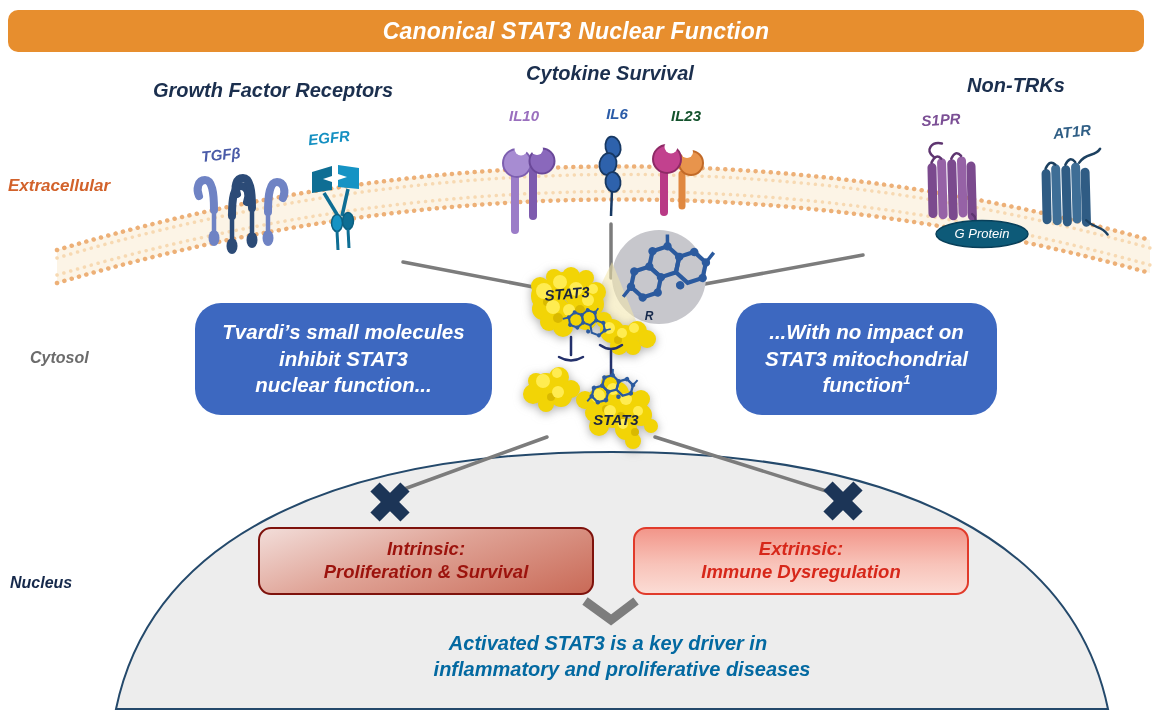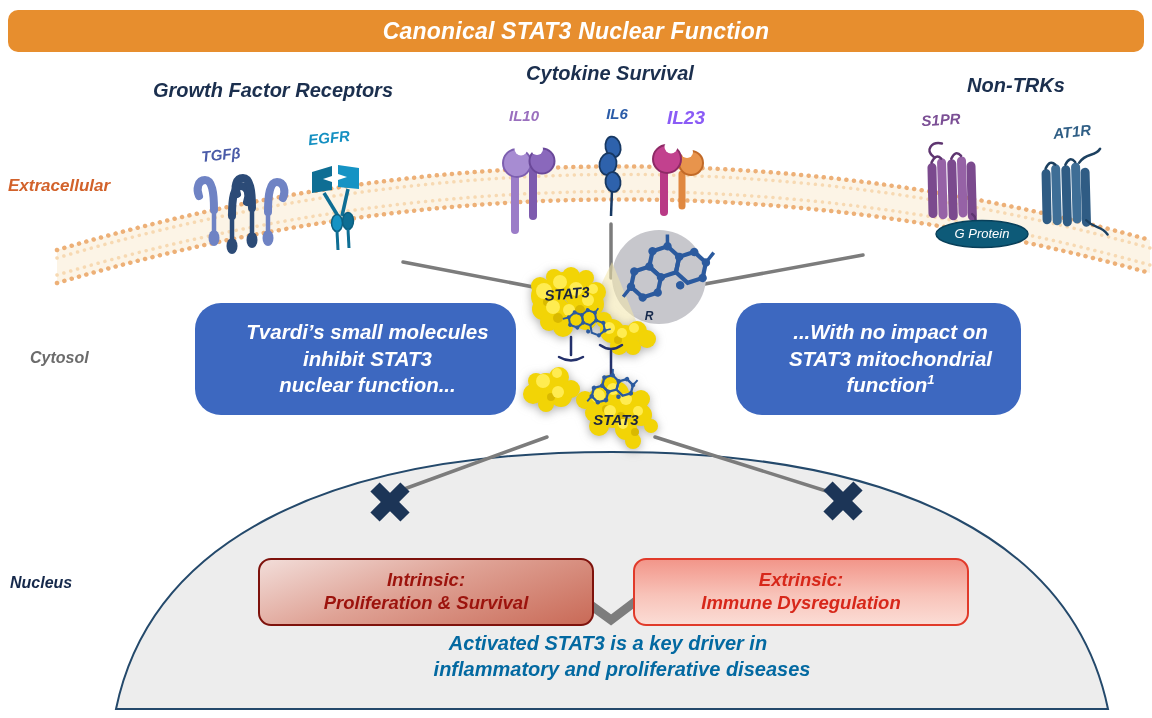--- a/index.html
+++ b/index.html
@@ -12,27 +12,27 @@
     position:absolute; left:8px; top:10px; width:1136px; height:42px;
     background:#E78E2E; border-radius:10px; display:flex; align-items:center; justify-content:center;
   }
   .hdr span { color:#ffffff; font-size:23px; font-weight:700; letter-spacing:.2px; }
   .lbl { position:absolute; transform:translateX(-50%); white-space:nowrap; font-weight:700; }
   .lbl-left { position:absolute; white-space:nowrap; font-weight:700; }
   .grp { color:#1B2F4E; font-size:20px; }
   .callout {
     position:absolute; background:#3D68C0; border-radius:26px; color:#ffffff;
     display:flex; flex-direction:column; align-items:center; justify-content:center;
-    font-weight:700; font-size:20.5px; line-height:1.3; text-align:center;padding-left:24px;
+    font-weight:700; font-size:20.5px; line-height:1.3; text-align:center;
   }
   .callout sup { font-size:13px; }
   .nbox {
     position:absolute; border-radius:13px; display:flex; flex-direction:column;
     align-items:center; justify-content:center; font-weight:700; font-size:18.5px;
-    line-height:1.22; text-align:center;margin-top:31px;
+    line-height:1.22; text-align:center;
   }
   .box-intrinsic {
     background:linear-gradient(160deg,#F2DDD9 0%,#DFA295 45%,#C96A57 100%);
     border:2.5px solid #7E120C; color:#9C130D;
   }
   .box-extrinsic {
     background:linear-gradient(180deg,#F2968A 0%,#F8C3B9 55%,#FBDCD5 100%);
     border:2.5px solid #E13A2A; color:#D7271A;
   }
   .footer-line { color:#0369a1; font-size:20px; }
@@ -284,21 +284,21 @@
 </div>
 
 <div class="lbl grp" style="left:273px; top:79px;">Growth Factor Receptors</div>
 <div class="lbl grp" style="left:610px; top:62px;">Cytokine Survival</div>
 <div class="lbl grp" style="left:1016px; top:74px;">Non-TRKs</div>
 
 <div class="lbl" style="left:221px; top:146px; font-size:15px; color:#4A5BA8; transform:translateX(-50%) rotate(-6deg);">TGFβ</div>
 <div class="lbl" style="left:329px; top:129px; font-size:15px; color:#1590C2; transform:translateX(-50%) rotate(-6deg);">EGFR</div>
 <div class="lbl" style="left:524px; top:107px; font-size:15px; color:#9A6FBE;">IL10</div>
 <div class="lbl" style="left:610px; top:105px; font-size:15px; color:#2B5CA8;margin-left:7px;">IL6</div>
-<div class="lbl" style="left:686px; top:107px; font-size:19px; color:#8b5cf6;text-align:center;">IL23</div>
+<div class="lbl" style="left:686px; top:107px; font-size:15px; color:#14532d;text-align:center;">IL23</div>
 <div class="lbl" style="left:941px; top:111px; font-size:15px; color:#7B4F95; transform:translateX(-50%) rotate(-4deg);">S1PR</div>
 <div class="lbl" style="left:1072px; top:123px; font-size:15px; color:#2F5E85; transform:translateX(-50%) rotate(-6deg);">AT1R</div>
 
 <div class="lbl-left" style="left:8px; top:176px; font-size:17px; color:#D2622B;">Extracellular</div>
 <div class="lbl-left" style="left:30px; top:349px; font-size:16px; color:#6B6B6B;">Cytosol</div>
 <div class="lbl-left" style="left:10px; top:574px; font-size:16px; color:#16294B;">Nucleus</div>
 
 <div class="lbl" style="left:982px; top:226px; font-size:13px; color:#ffffff; font-weight:400;">G Protein</div>
 
 <div class="lbl" style="left:567px; top:285px; font-size:15px; color:#1A2440; transform:translateX(-50%) rotate(-5deg);">STAT3</div>

